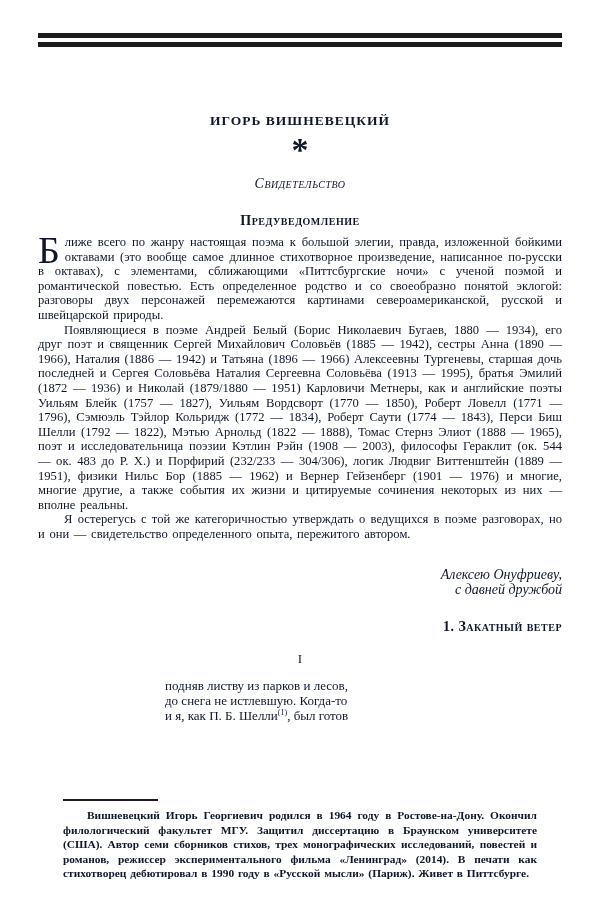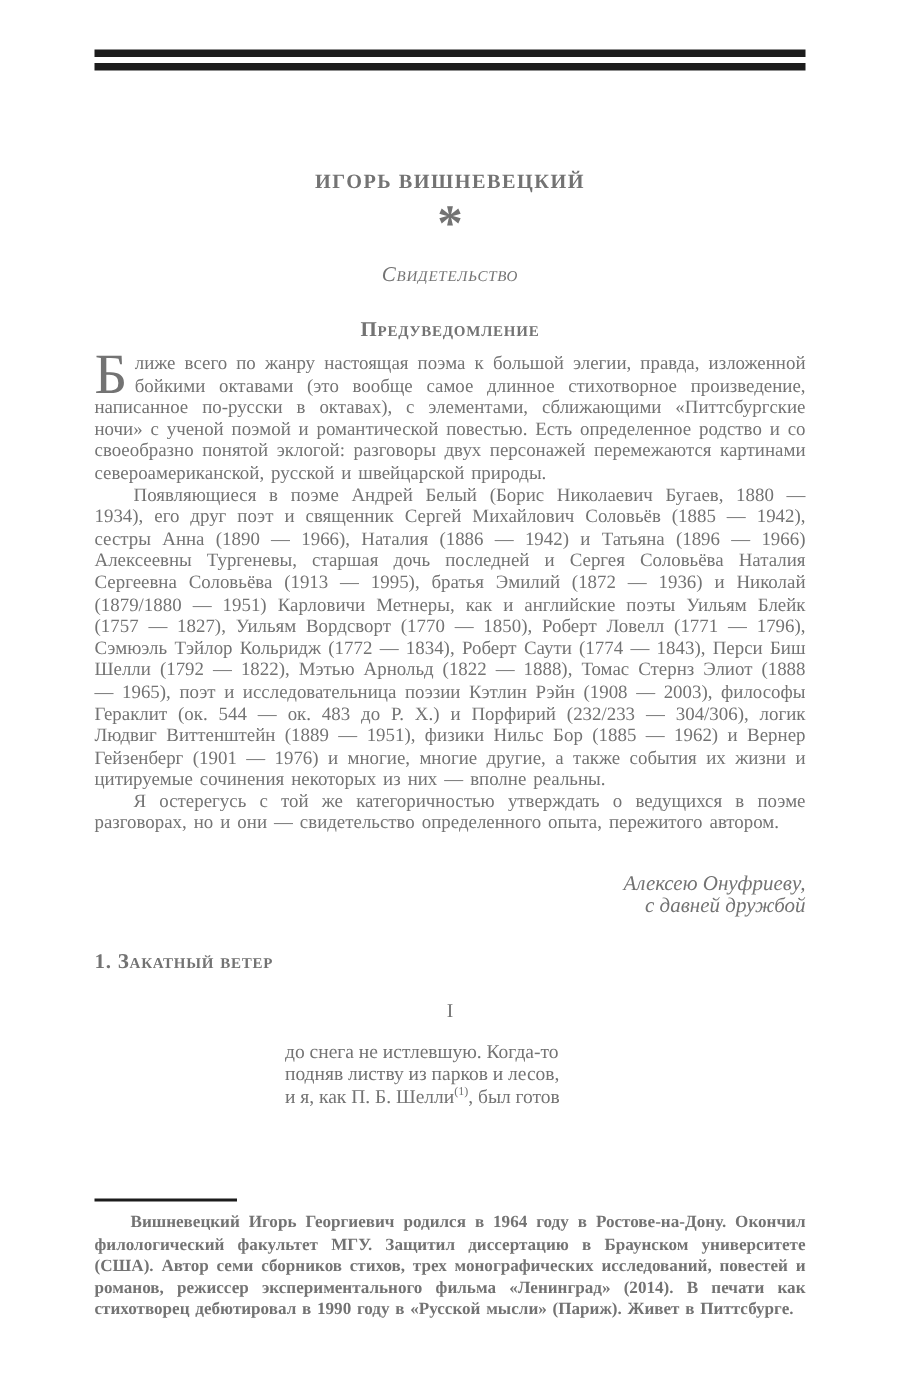--- a/index.html
+++ b/index.html
@@ -1,25 +1,25 @@
 <!DOCTYPE html>
 <html lang="ru"><head>
 <meta charset="utf-8">
 <style>
   html, body { margin: 0; padding: 0; background: #ffffff; }
   .page {
     position: relative;
     width: 600px;
     height: 924px;
     background: #ffffff;
-    color: #737373;
+    color: #0f172a;
     font-family: "Liberation Serif", "DejaVu Serif", serif;
     overflow: hidden;
     box-sizing: border-box;
-    padding: 0 63px;
+    padding: 0 38px;
   }
   
   .rule-top { margin-top: 33px; }
   .rule-top .bar { height: 5px; background: #1c1c1c; }
   .rule-top .gap { height: 4px; background: #ffffff; }
 
   .author {
     margin-top: 66px;
     text-align: center;
     font-weight: bold;
@@ -73,21 +73,21 @@
   }
   .dedication {
     margin-top: 26px;
     text-align: right;
     font-style: italic;
     font-size: 14px;
     line-height: 15px;
   }
   .chapter-heading {
     margin-top: 22px;
-    text-align: left;
+    text-align: right;
     font-weight: bold;
     font-variant: small-caps;
     font-size: 14px;
     letter-spacing: 0.5px;
   }
   .stanza-number {
     margin-top: 16px;
     text-align: center;
     font-size: 13px;
   }
@@ -148,22 +148,22 @@
   <div class="dedication">
     <div>Алексею Онуфриеву,</div>
     <div>с давней дружбой</div>
   </div>
 
   <div class="chapter-heading">1. Закатный ветер</div>
 
   <div class="stanza-number">I</div>
 
   <div class="verse">
+    <div class="vline">подняв листву из парков и лесов,</div>
     <div class="vline">до снега не истлевшую. Когда-то</div>
-    <div class="vline">подняв листву из парков и лесов,</div>
     <div class="vline"><span>и я, как П. Б. Шелли</span><sup class="fnref">(1)</sup><span>, был готов</span></div>
   </div>
 
   <div class="footnote-block">
     <div class="footnote-rule"></div>
     <p class="footnote">Вишневецкий Игорь Георгиевич родился в 1964 году в Ростове-на-Дону. Окончил филологический факультет МГУ. Защитил диссертацию в Браунском университете (США). Автор семи сборников стихов, трех монографических исследований, повестей и романов, режиссер экспериментального фильма «Ленинград» (2014). В печати как стихотворец дебютировал в 1990 году в «Русской мысли» (Париж). Живет в Питтсбурге.</p>
   </div>
 
 </div>
 

